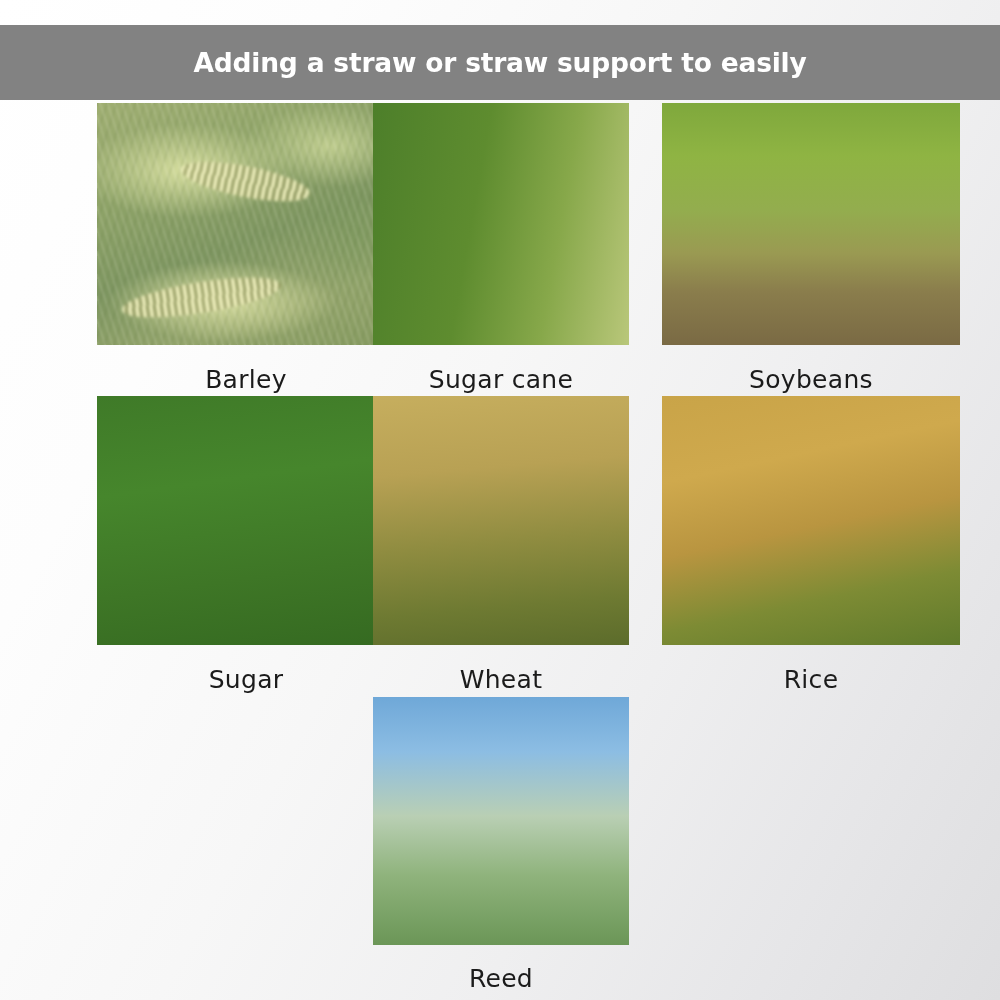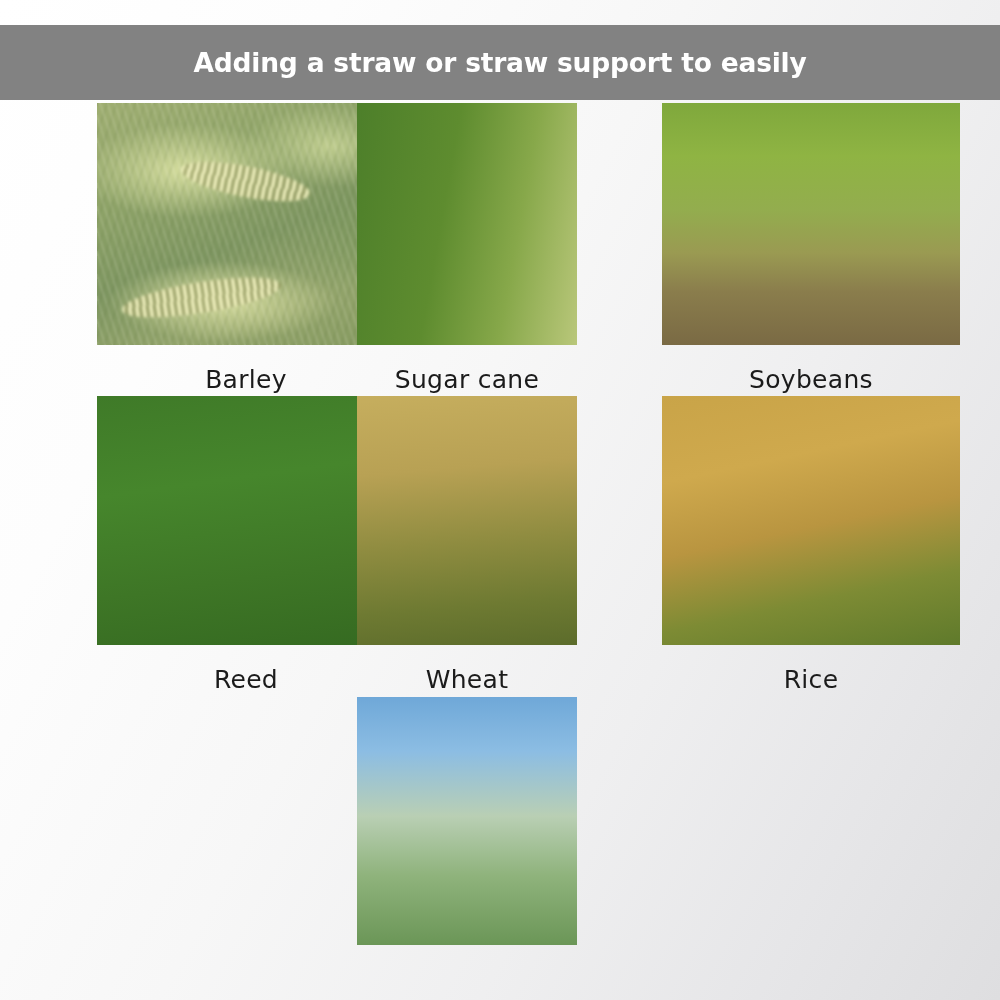--- a/index.html
+++ b/index.html
@@ -69,21 +69,21 @@
   .grid-row.r0 { top: 0px;   height: 292px; }
   .grid-row.r1 { top: 293px; height: 300px; }
   .grid-row.r2 { top: 594px; height: 286px; }
 
   .cell {
     position: absolute;
     top: 0;
     width: 298px;
   }
   .cell.c0 { left: 0px; }
-  .cell.c1 { left: 260px; width: 220px; }
+  .cell.c1 { left: 276px; width: 256px; }
   .cell.c2 { left: 553px; padding-left: 12px; }
 
   .thumb {
     position: relative;
     width: 100%;
     overflow: hidden;
     background: #cfcfcf;
   }
   .grid-row.r0 .thumb { height: 242px; }
   .grid-row.r1 .thumb { height: 249px; }
@@ -216,21 +216,21 @@
 
       <div class="cell c0">
         <div class="thumb">
           <div class="layer ph-corn"></div>
           <div class="layer understory"></div>
           <div class="layer stems"></div>
           <div class="layer lv"></div>
           <div class="layer tassels"></div>
           <div class="layer sprouts"></div>
         </div>
-        <div class="caption">Reed</div>
+        <div class="caption">Sugar</div>
       </div>
 
       <div class="cell c1">
         <div class="thumb">
           <div class="layer ph-wheat"></div>
           <div class="layer shade"></div>
           <div class="layer grain"></div>
           <div class="layer heads"></div>
           <div class="layer awn"></div>
         </div>
@@ -253,19 +253,20 @@
 
 
       <div class="cell c1">
         <div class="thumb">
           <div class="layer ph-reed"></div>
           <div class="layer sky"></div>
           <div class="layer plumes"></div>
           <div class="layer feather"></div>
           <div class="layer stems2"></div>
         </div>
+        <div class="caption">Reed</div>
       </div>
 
 
     </div>
 
   </div>
 </div>
 
 </body></html>

